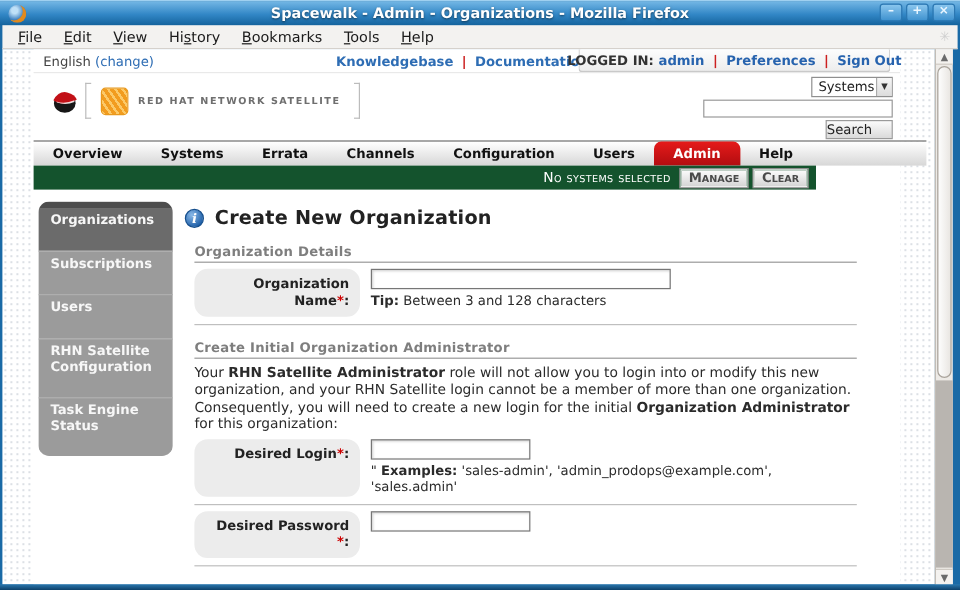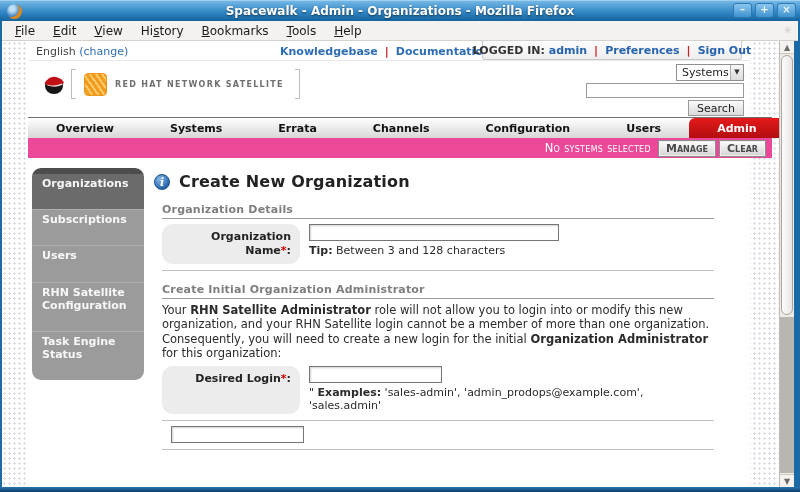--- a/index.html
+++ b/index.html
@@ -69,28 +69,28 @@
   .sat-icon { width:23px; height:23px; border-radius:4px; border:1px solid #e8991d;
     background:repeating-linear-gradient(55deg,#fbc968 0 2px,#f29c1f 2px 5px); margin:0 3px; }
   .brand-text { font-size:8px; font-weight:bold; color:#6f6f6f; letter-spacing:1.3px; margin-right:6px; }
   .search-stack { position:absolute; right:6px; top:3px; display:flex; flex-direction:column; align-items:flex-end; }
   .sys-select { width:68px; height:17px; border:1px solid #8f8f8f; background:#fff;
     display:flex; align-items:center; font-size:11px; color:#222; padding-left:5px; }
   .sys-select .dd { margin-left:auto; width:13px; height:15px; border-left:1px solid #aaa;
     background:linear-gradient(#f6f6f6,#dcdcdc); font-size:7px; text-align:center; line-height:15px; color:#333; }
   .search-input { margin-top:2px; width:158px; height:15px; border:1px solid #999; font-size:11px; padding:0 3px; }
   .search-btn { margin-top:2px; width:56px; height:16px; background:linear-gradient(#fbfbfb,#dadada);
-    border:1px solid #9a9a9a; font-size:11px; color:#222; text-align:center; line-height:16px; }
+    border:1px solid #9a9a9a; font-size:11px; color:#222; line-height:16px; }
 
   .tabstrip { position:absolute; left:0; top:76px; width:744px; height:21px;
     background:linear-gradient(#ffffff,#d7d7d7); border-top:1px solid #6e6e6e;
     display:flex; font-size:11px; font-weight:bold; color:#111; }
-  .tab { padding:4px 28px 0; cursor:pointer; }
+  .tab { padding:4px 16px 0; cursor:pointer; }
   .tab.active { background:linear-gradient(#e51a1a,#b20d10); color:#fff; border-radius:6px 6px 0 0; }
-  .redbar { position:absolute; left:0; top:97px; width:744px; height:20px; background:#ec4899;
+  .redbar { position:absolute; left:0; top:97px; width:652px; height:20px; background:#14532d;
     display:flex; align-items:center; justify-content:flex-end; gap:5px; padding-right:7px; }
   .sys-status { color:#fff; font-variant:small-caps; font-size:11.5px; letter-spacing:.3px; margin-right:3px; }
   .rb-btn { font-variant:small-caps; font-weight:bold; font-size:11px; color:#4a4a4a;
     background:linear-gradient(#fbfbfb,#d6d6d6); border:1px solid #efefef;
     box-shadow:0 0 0 1px #8d8d8d; padding:0 6px; height:15px; line-height:14px; }
 
   
   .sidebar { position:absolute; left:4px; top:127px; width:112px; border-radius:9px; overflow:hidden; }
   .sb-cap { height:6px; background:#4d4d4d; }
   .sb-item { background:#9b9b9b; color:#f7f7f7; font-weight:bold; font-size:11px;
@@ -224,20 +224,21 @@
 
       <div class="form-row bordered">
         <div class="row-label minh48"><span>Desired Login</span><span class="req">*</span><span>:</span></div>
         <div class="row-field">
           <input class="text narrow" type="text" style="">
           <div class="tip"><span>" </span><b>Examples:</b><span> 'sales-admin', 'admin_prodops@example.com', 'sales.admin'</span></div>
         </div>
       </div>
 
       <div class="form-row bordered">
+        <div class="row-label minh24"><span>Desired Password </span><span class="req">*</span><span>:</span></div>
         <div class="row-field">
           <input class="text narrow" type="password" style="">
         </div>
       </div>
 
     </div>
 
   </div>
 </div>
 

